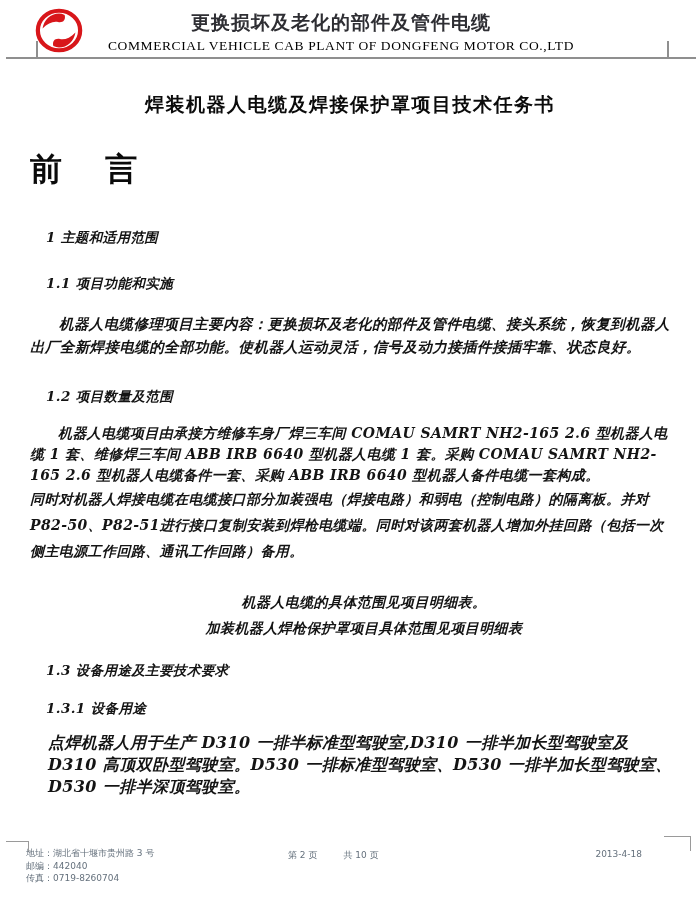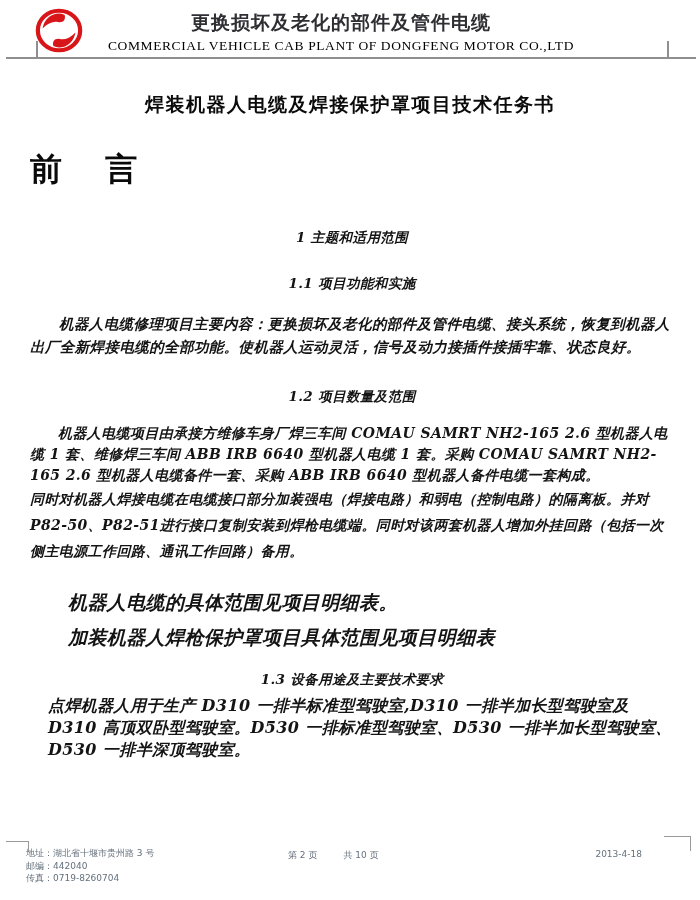--- a/index.html
+++ b/index.html
@@ -33,28 +33,28 @@
   .foreword{
     margin:8px 0 0 0;font-size:32px;font-weight:bold;letter-spacing:12px;color:#0a0a0a;
     font-family:Liberation Mono, monospace;
   }
   .body-txt{
     font-style:italic;font-weight:700;color:#141414;
     font-family:"DejaVu Serif","Liberation Serif",serif;
     letter-spacing:0.4px;
   }
   .p-intro{margin:24px 0 0 0;font-size:15px;line-height:27px;text-indent:2em;}
-  .h-sec{margin:8px;font-size:13.5px;line-height:15px;text-align:center;}
+  .h-sec{margin:16px;font-size:13.5px;line-height:15px;}
   .h1{margin-top:38px;}
   .h11{margin-top:31px;}
   .p-11{margin:21px 0 0 0;font-size:14.5px;line-height:23px;text-indent:2em;}
   .h12{margin-top:31px;}
   .p-12a{margin:19px 0 0 0;font-size:14px;line-height:21px;text-indent:2em;}
   .p-12b{margin:0;font-size:14px;line-height:26px;}
-  .p-note{margin:13px;font-size:19px;line-height:22px;margin-left:2em;}
+  .p-note{margin:4px;font-size:14px;line-height:22px;margin-left:2em;text-align:center;}
   .p-note.first{margin-top:27px;}
   .h13{margin-top:24px;}
   .h131{margin-top:23px;}
   .p-131{margin:3px 0 0 18px;font-size:16px;line-height:22px;}
   
   .corner{position:absolute;border-color:#9a9a9a;}
   .corner.bl{left:6px;top:841px;width:22px;height:10px;border-top:1px solid #9a9a9a;border-right:1px solid #9a9a9a;}
   .corner.br{left:664px;top:836px;width:26px;height:14px;border-top:1px solid #9a9a9a;border-right:1px solid #9a9a9a;}
   .ftr{
     position:absolute;color:#64707c;
@@ -95,20 +95,21 @@
     <p class="body-txt p-11">机器人电缆修理项目主要内容：更换损坏及老化的部件及管件电缆、接头系统，恢复到机器人出厂全新焊接电缆的全部功能。使机器人运动灵活，信号及动力接插件接插牢靠、状态良好。</p>
 
     <h3 class="body-txt h-sec h12">1.2 项目数量及范围</h3>
     <p class="body-txt p-12a">机器人电缆项目由承接方维修车身厂焊三车间 COMAU SAMRT NH2-165 2.6 型机器人电缆 1 套、维修焊三车间 ABB IRB 6640 型机器人电缆 1 套。采购 COMAU SAMRT NH2-165 2.6 型机器人电缆备件一套、采购 ABB IRB 6640 型机器人备件电缆一套构成。</p>
     <p class="body-txt p-12b">同时对机器人焊接电缆在电缆接口部分加装强电（焊接电路）和弱电（控制电路）的隔离板。并对P82-50、P82-51进行接口复制安装到焊枪电缆端。同时对该两套机器人增加外挂回路（包括一次侧主电源工作回路、通讯工作回路）备用。</p>
 
     <p class="body-txt p-note first">机器人电缆的具体范围见项目明细表。</p>
     <p class="body-txt p-note">加装机器人焊枪保护罩项目具体范围见项目明细表</p>
 
     <h3 class="body-txt h-sec h13">1.3 设备用途及主要技术要求</h3>
+    <h4 class="body-txt h-sec h131">1.3.1 设备用途</h4>
     <p class="body-txt p-131">点焊机器人用于生产 D310 一排半标准型驾驶室,D310 一排半加长型驾驶室及D310 高顶双卧型驾驶室。D530 一排标准型驾驶室、D530 一排半加长型驾驶室、D530 一排半深顶驾驶室。</p>
   </div>
 
   <div class="corner bl"></div>
   <div class="corner br"></div>
 
   <div class="ftr ftr-left">
     <div>地址：湖北省十堰市贵州路 3 号</div>
     <div>邮编：442040</div>
     <div>传真：0719-8260704</div>

